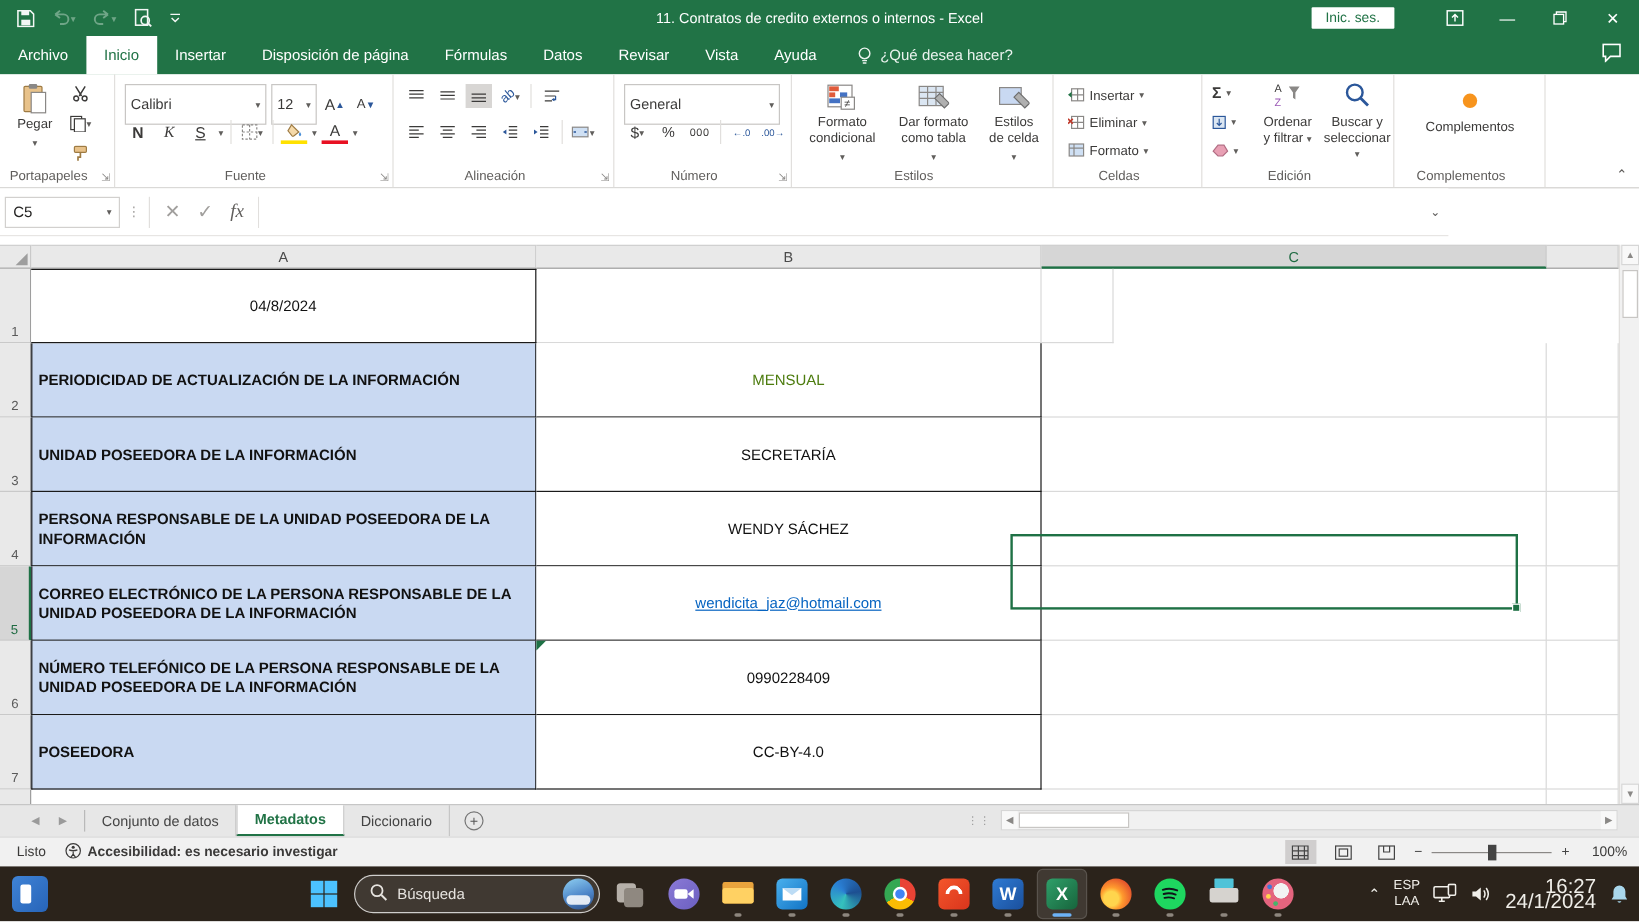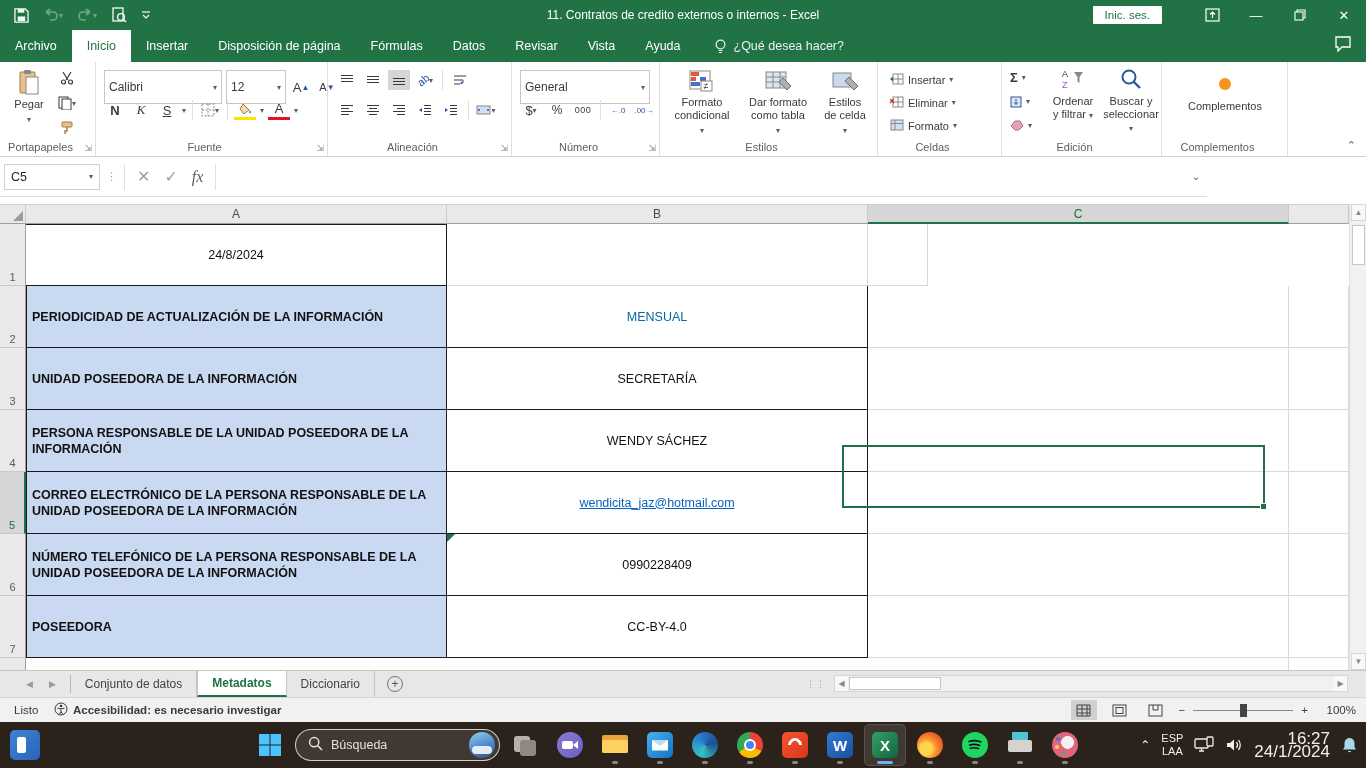--- a/index.html
+++ b/index.html
@@ -61,21 +61,21 @@
   .selall .tri { position:absolute; right:2px; bottom:2px; width:0; height:0; border-left:10px solid transparent; border-bottom:10px solid #9e9e9e; }
   .grows { position:absolute; left:0; top:27px; }
   .grow { display:flex; }
   .rh { width:26px; background:#e9e9e9; border-right:1px solid #9e9e9e; border-bottom:1px solid #c9c9c9; font-size:11px; color:#5a5a5a; display:flex; align-items:flex-end; justify-content:center; padding-bottom:2px; }
   .rh.selrow { background:#d6d6d6; border-right:2px solid #1e7145; color:#1e6a41; }
   .ca { width:421px; background:#c9d9f2; border-right:1px solid #1a1a1a; border-bottom:1px solid #1a1a1a; border-left:1px solid #1a1a1a; font-weight:bold; font-size:12.5px; line-height:16px; color:#111; display:flex; align-items:center; padding:0 5px; }
   .cb { width:421px; background:#fff; border-right:1px solid #1a1a1a; border-bottom:1px solid #1a1a1a; font-size:12.5px; color:#111; display:flex; align-items:center; justify-content:center; position:relative; }
   .cc { width:421px; border-right:1px solid #d9d9d9; border-bottom:1px solid #d9d9d9; }
   .cd { width:60px; border-right:1px solid #d9d9d9; border-bottom:1px solid #d9d9d9; }
   .grow.first .ca, .grow.first .cb { border-top:1px solid #1a1a1a; }
-  .val-red { color:#0369a1; }
+  .val-red { color:#4d7c0f; }
   .val-link { color:#0563c1; text-decoration:underline; cursor:pointer; }
   .err-tri { position:absolute; left:0; top:0; width:0; height:0; border-top:8px solid #1e7145; border-right:8px solid transparent; }
   .sel-c5 { position:absolute; left:842px; top:248px; width:423px; height:63px; border:2px solid #1e7145; pointer-events:none; }
   .sel-c5 .handle { position:absolute; right:-4px; bottom:-4px; width:7px; height:7px; background:#1e7145; border:1px solid #fff; }
   .partialrow { display:flex; }
   .partialrow div { border-bottom:none; }
 
   
   .vscroll { position:absolute; right:0; top:204px; width:17px; height:466px; background:#f1f1f1; border-left:1px solid #e1dfdd; }
   .vscroll .arr { position:absolute; left:1px; width:15px; height:17px; background:#f8f8f8; border:1px solid #d6d6d6; color:#8a8886; font-size:8px; display:flex; align-items:center; justify-content:center; }
@@ -276,21 +276,21 @@
       <span class="rglabel">Portapapeles</span>
       <span class="launcher">⇲</span>
     </div>
 
     <div class="rgroup" style="left:96px;width:232px">
       <div class="rowa">
         <span class="combo" style="width:118px">
             <span>Calibri</span>
             <span class="caret">▾</span>
           </span>
-        <span class="combo" style="width:60px">
+        <span class="combo" style="width:38px">
             <span>12</span>
             <span class="caret">▾</span>
           </span>
         <span class="sicon">
             <span style="font-size:13px">A</span>
             <span style="font-size:8px;color:#2b579a">▲</span>
           </span>
         <span class="sicon">
             <span style="font-size:11px">A</span>
             <span style="font-size:8px;color:#2b579a">▼</span>
@@ -555,21 +555,21 @@
         </div>
         <div class="gh" style="width: 421px; height: 20px;">A</div>
         <div class="gh" style="width: 421px; height: 20px;">B</div>
         <div class="gh selcol" style="width: 421px; height: 20px;">C</div>
         <div class="gh" style="width: 60px; height: 20px;"></div>
       </div>
     <div class="grows" id="grid-rows">
         <div class="grow first" style="height: 62px;">
           <div class="rh" style="height: 62px;">1</div>
           <div class="cb">
-            <span class="">24/8/2024</span>
+            <span class="">04/8/2024</span>
           </div>
           <div class="cc"></div>
           <div class="cd"></div>
         </div>
         <div class="grow" style="height: 62px;">
           <div class="rh" style="height: 62px;">2</div>
           <div class="ca">PERIODICIDAD DE ACTUALIZACIÓN DE LA INFORMACIÓN</div>
           <div class="cb">
             <span class="val-red">MENSUAL</span>
           </div>

